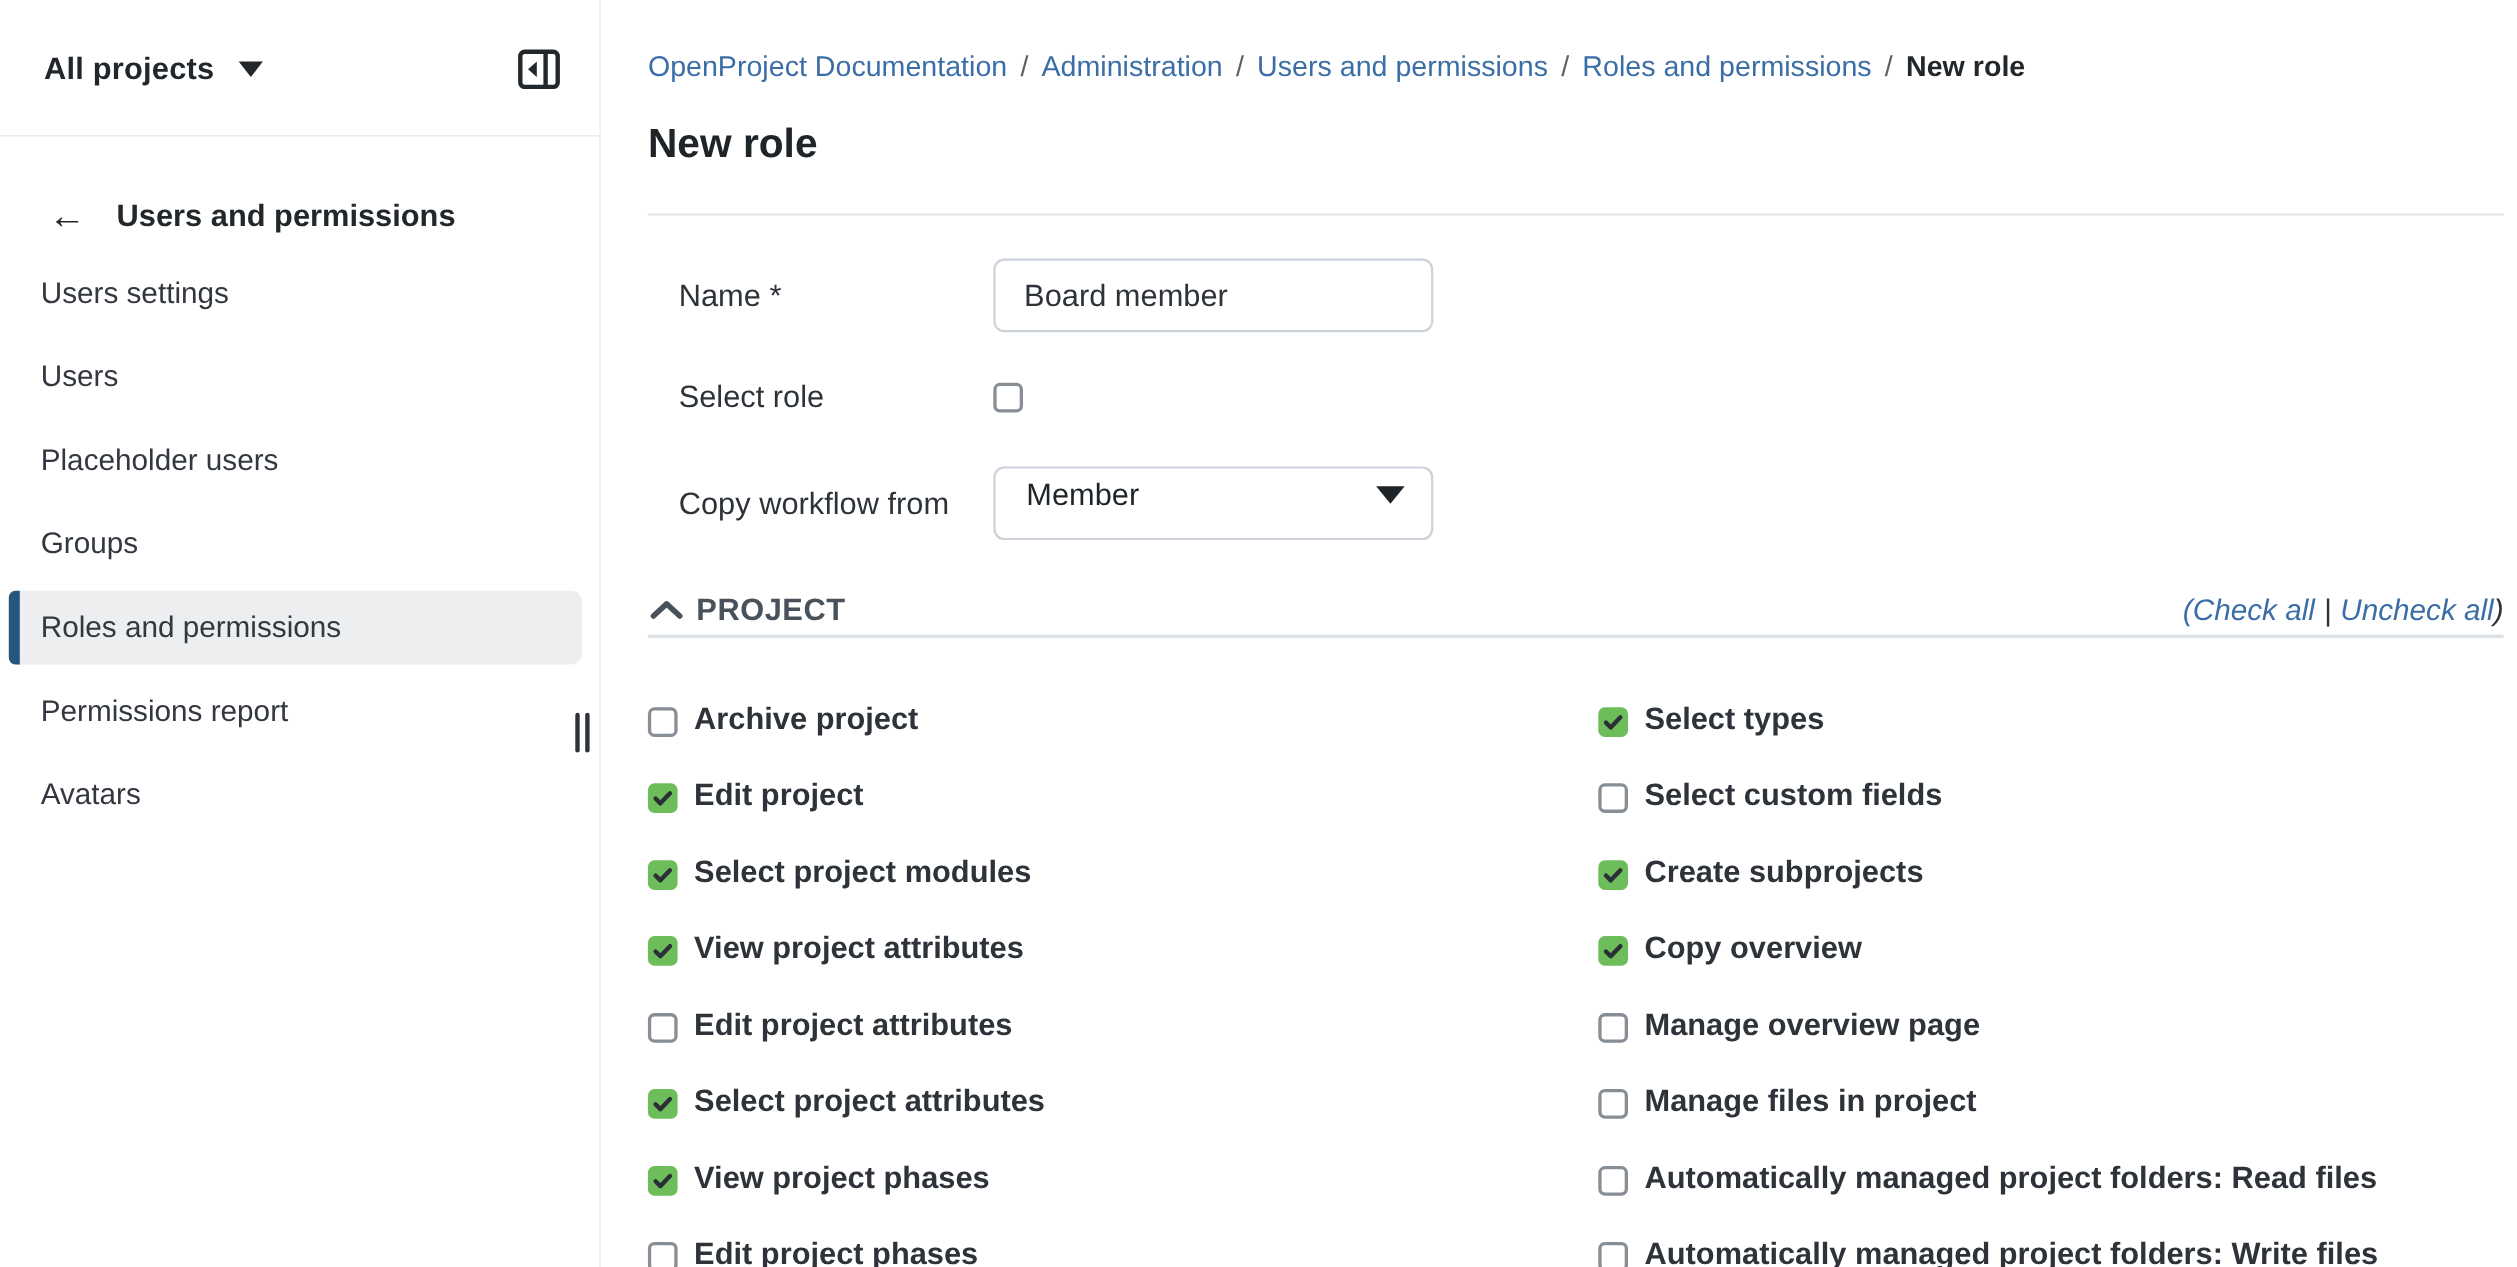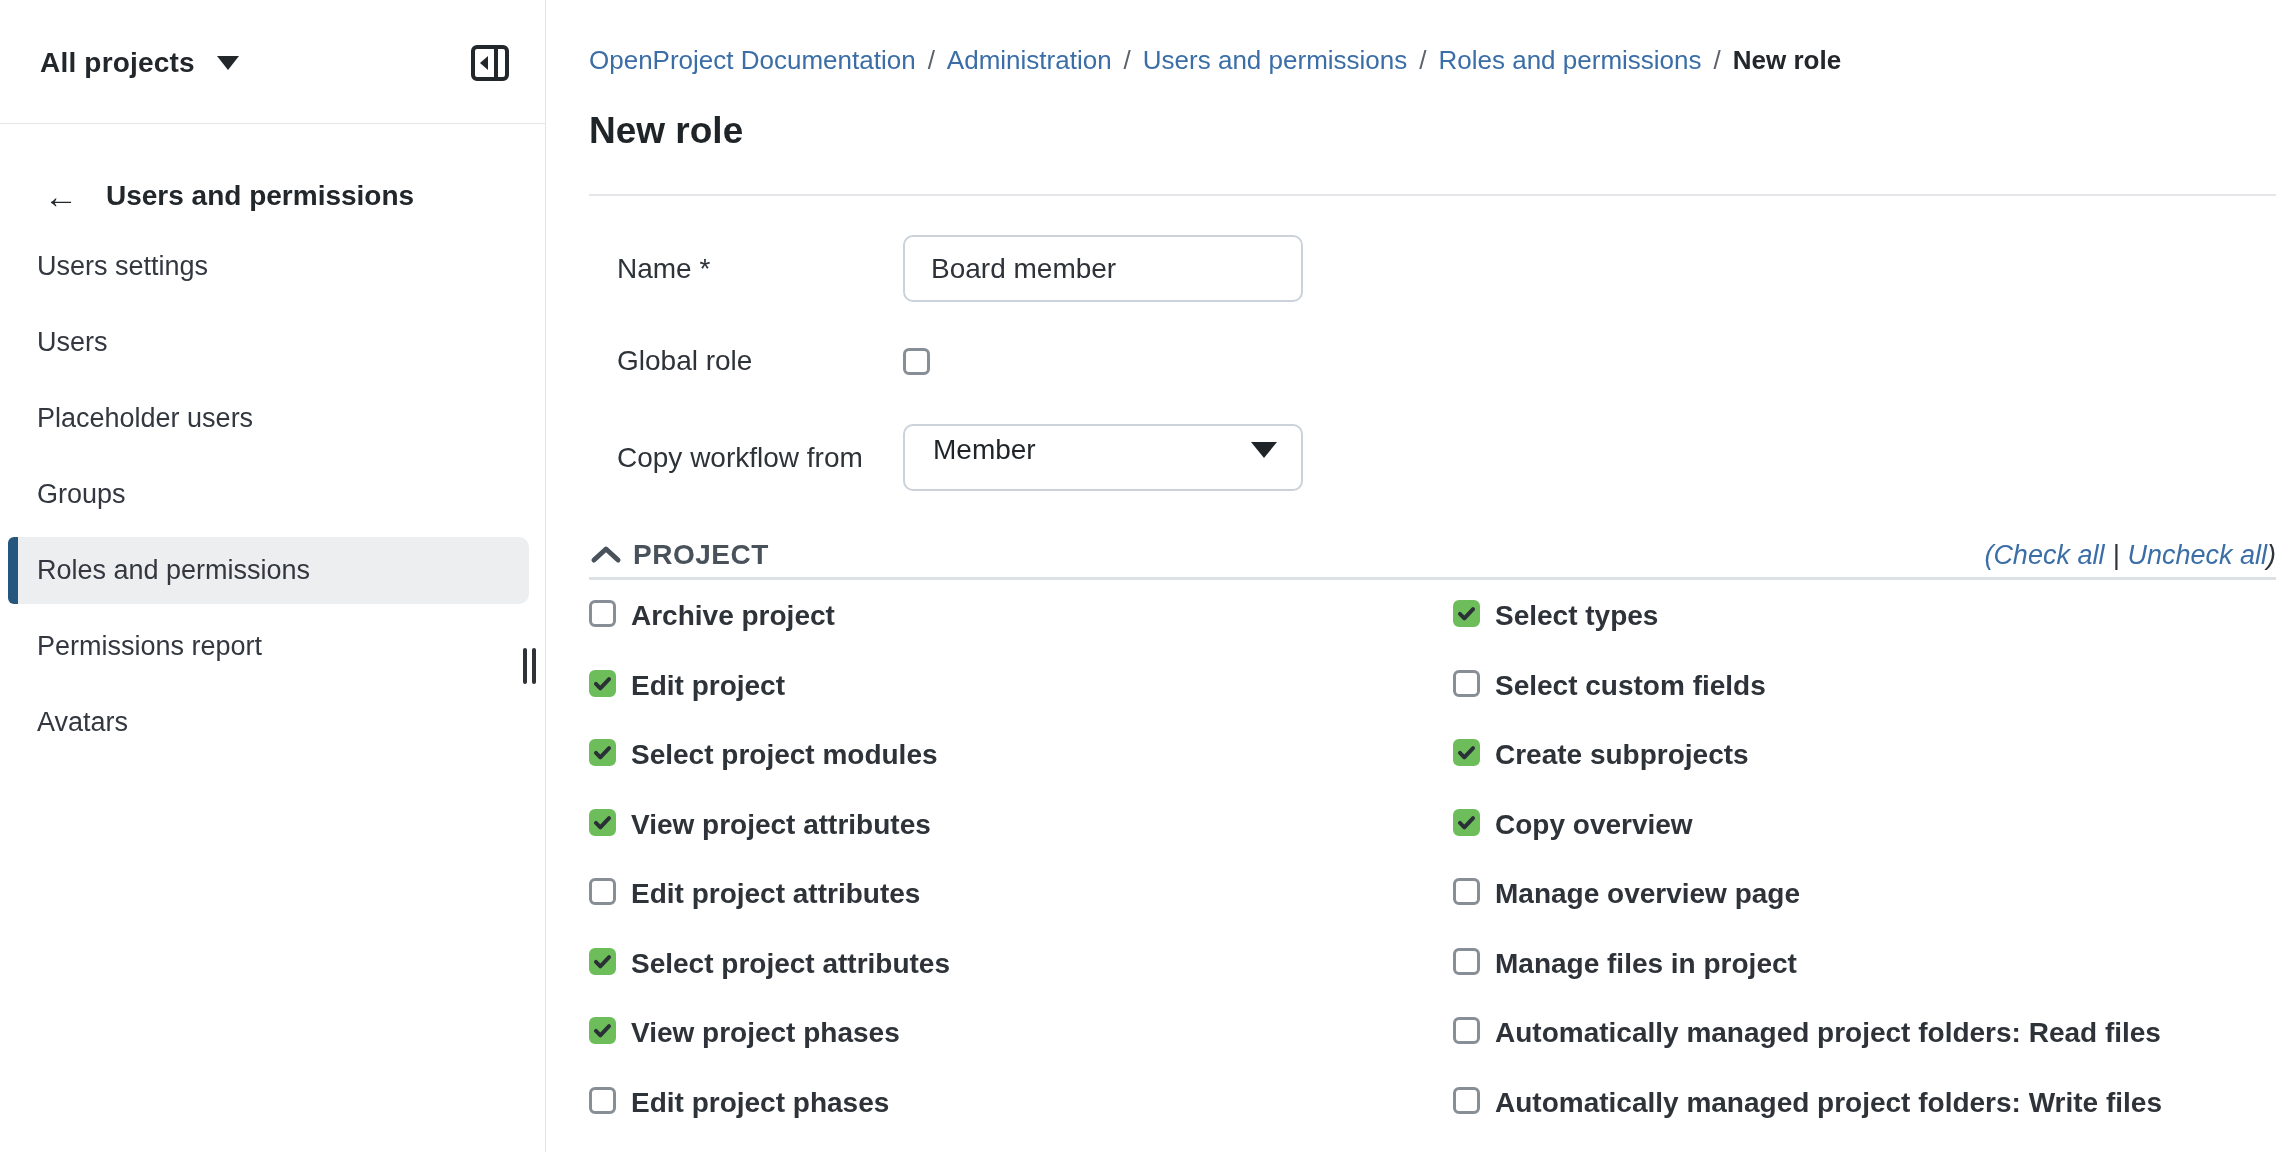--- a/index.html
+++ b/index.html
@@ -68,21 +68,21 @@
   .section-title { font-size:28px; font-weight:700; color:#49525B; letter-spacing:0.5px; }
   .check-links { margin-left:auto; font-size:27px; font-style:italic; color:#2D3339; }
   .check-links .lnk { color:#3B6EA6; cursor:pointer; }
   .check-links .paren-open { color:#3B6EA6; }
   .check-links .pipe { color:#2D3339; margin:0 8px; }
   .section-divider { margin-top:2px; height:3px; background:#DCE1E5; }
 
   .perm-grid { margin-top:20px; display:flex; }
   .perm-col-left { width:864px; flex:0 0 864px; }
   .perm-col-right { flex:1; }
-  .perm-row { height:69.5px; display:flex; align-items:flex-start; }
+  .perm-row { height:69.5px; display:flex; align-items:flex-end; }
   .perm-label { margin-left:15px; font-size:28px; font-weight:700; color:#2D3339; }
 </style>
 </head>
 <body>
 
 <div class="app">
 
   <aside class="sidebar">
     <div class="sb-header">
       <div class="sb-project">
@@ -136,21 +136,21 @@
     <h1 class="page-title">New role</h1>
 
     <div class="top-divider"></div>
 
     <div class="form-row row-name">
       <label class="form-label">Name *</label>
       <input class="name-input" type="text" value="Board member" style="">
     </div>
 
     <div class="form-row row-global">
-      <label class="form-label">Global role</label>
+      <label class="form-label">Select role</label>
       <div class="checkbox" id="global-role-checkbox">
         
       </div>
     </div>
 
     <div class="form-row row-workflow">
       <label class="form-label">Copy workflow from</label>
       <div class="select-box">
         <span class="select-value">Member</span>
         <span class="select-caret"></span>

